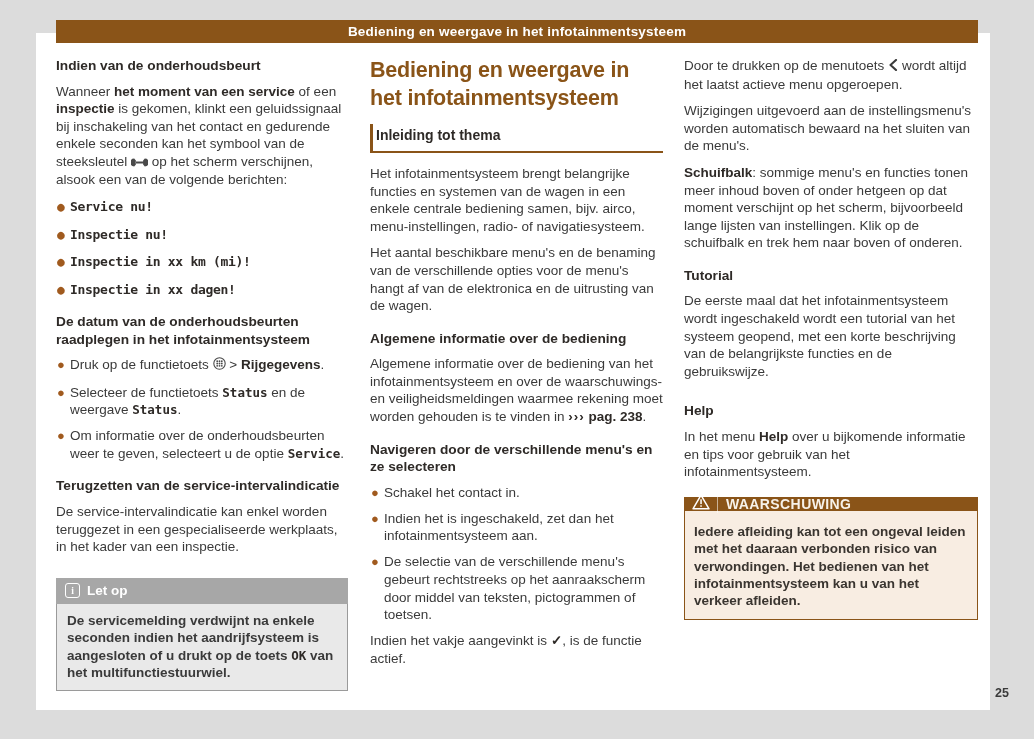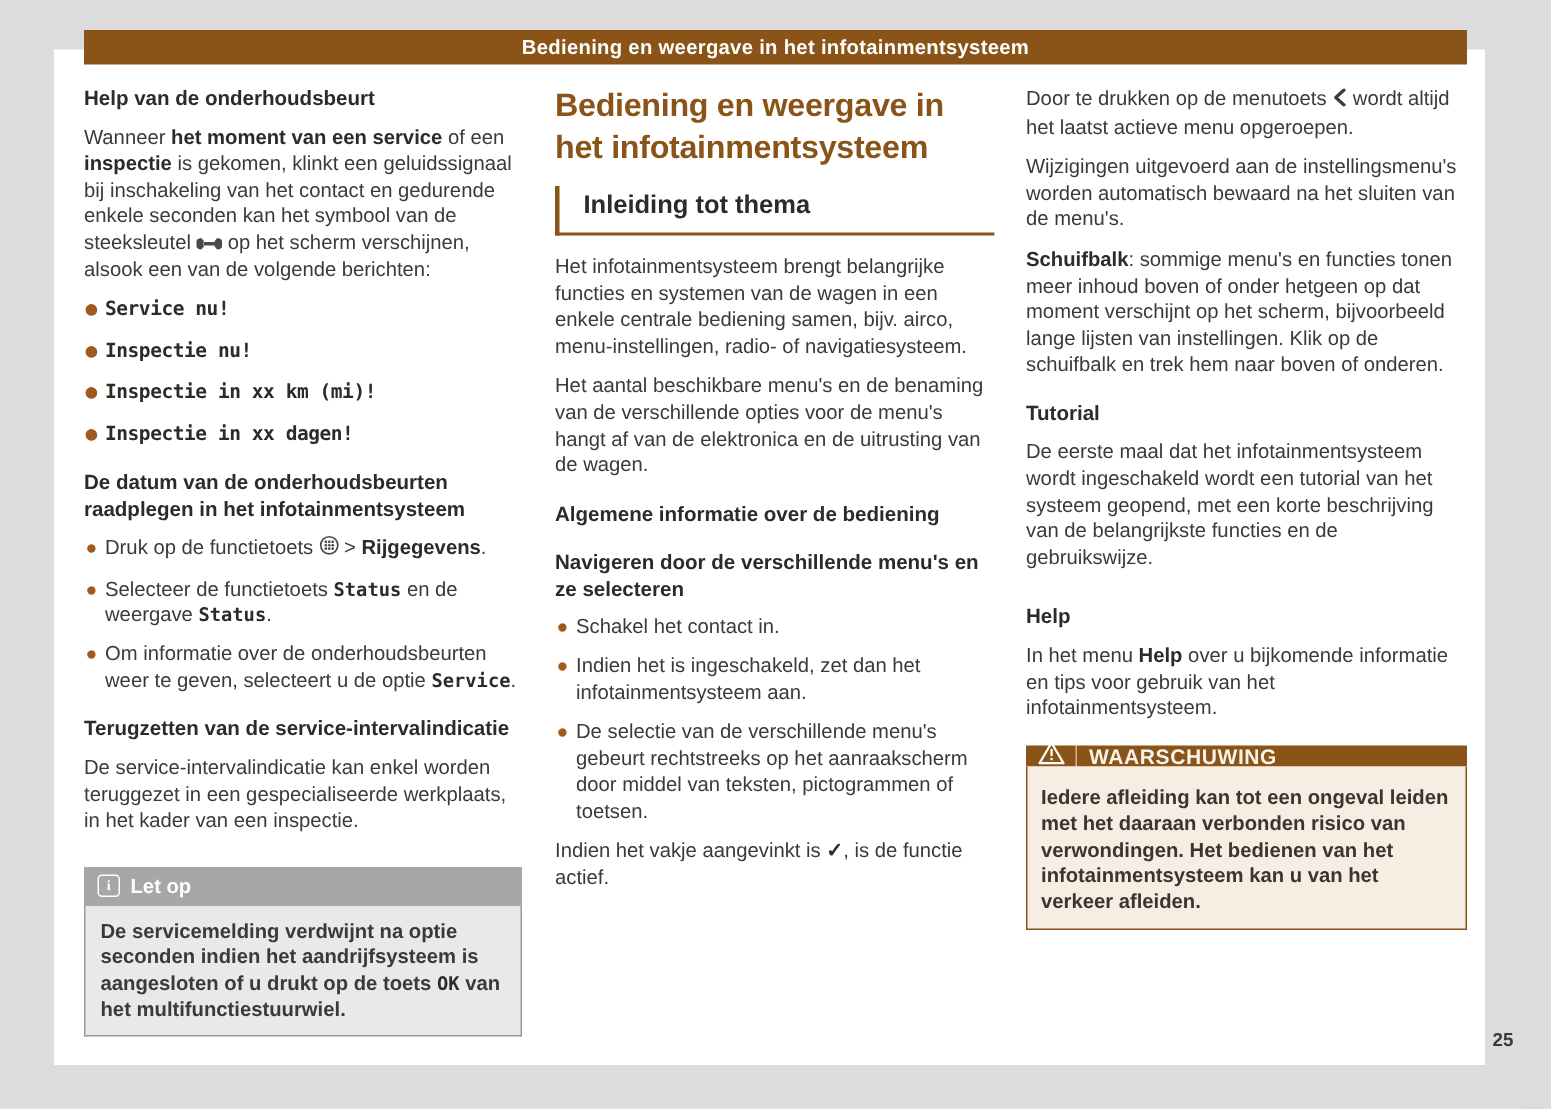--- a/index.html
+++ b/index.html
@@ -27,21 +27,21 @@
   .h-sub.first{margin-top:7px;}
   b{color:#2e2a27;}
 
   .doc-title{
     color:var(--accent,#8A5418); font-weight:bold; font-size:21.5px; line-height:28px;
     margin:6px 0 12px 0; letter-spacing:-.2px;
   }
   .intro-head{
     border-left:3px solid var(--accent,#8A5418);
     border-bottom:2px solid var(--accent,#8A5418);
-    padding:3px 0 8px 16px; font-size:17px; font-weight:bold; color:#2e2a27;
+    padding:3px 0 8px 3px; font-size:14px; font-weight:bold; color:#2e2a27;
     margin:0 0 12px 0;
   }
 
   .bullet{position:relative; padding-left:14px; margin:0 0 8.5px 0; font-size:13.5px; line-height:17.6px;}
   .bullet .dot{position:absolute; left:1px; top:0; color:var(--bullet,#A05A1E); font-size:13px;}
   .bullet.mono-line{font-family:"DejaVu Sans Mono", monospace; font-weight:bold; font-size:13px; letter-spacing:-.3px; color:#2e2a27; margin-bottom:10px;}
   .mono{font-family:"DejaVu Sans Mono", monospace; font-weight:bold; font-size:12.5px; color:#2e2a27;}
 
   .inline-icon{display:inline-block; vertical-align:-1px;}
   .ref{font-weight:bold; color:#2e2a27;}
@@ -80,21 +80,21 @@
 <body>
 
 <div class="stage" style="--accent: #8A5418; --note-head: #A7A7A7; --note-body: #E9E9E9; --warn-body: #F8EDE2; --bullet: #A05A1E; --page-bg: #DCDCDC; --text: #3A3A3A;">
   <div class="sheet"></div>
 
   <div class="banner">
     <span>Bediening en weergave in het infotainmentsysteem</span>
   </div>
 
   <div class="col col-left">
-    <div class="h-sub first">Help van de onderhoudsbeurt</div>
+    <div class="h-sub first">Indien van de onderhoudsbeurt</div>
     <p><span>Wanneer </span><b>het moment van een service</b><span> of een </span><b>inspectie</b><span> is gekomen, klinkt een geluidssignaal bij inschakeling van het contact en gedurende enkele seconden kan het symbool van de steeksleutel </span><span class="inline-icon"><svg width="17" height="9" viewBox="0 0 17 9">
             <path d="M3.2 0.6 A3.6 3.6 0 0 0 3.2 8.4 L4.9 6.4 4.9 2.6 Z M13.8 0.6 A3.6 3.6 0 0 1 13.8 8.4 L12.1 6.4 12.1 2.6 Z M4.6 3.4 H12.4 V5.6 H4.6 Z" fill="#4a4a4a"></path>
           </svg></span><span> op het scherm verschijnen, alsook een van de volgende berichten:</span></p>
 
     <div class="bullet mono-line"><span class="dot">●</span><span>Service nu!</span></div>
     <div class="bullet mono-line"><span class="dot">●</span><span>Inspectie nu!</span></div>
     <div class="bullet mono-line"><span class="dot">●</span><span>Inspectie in xx km (mi)!</span></div>
     <div class="bullet mono-line"><span class="dot">●</span><span>Inspectie in xx dagen!</span></div>
 
     <div class="h-sub">De datum van de onderhoudsbeurten raadplegen in het infotainmentsysteem</div>
@@ -119,32 +119,33 @@
     <div class="bullet"><span class="dot">●</span><span>Om informatie over de onderhoudsbeurten weer te geven, selecteert u de optie </span><span class="mono">Service</span><span>.</span></div>
 
     <div class="h-sub">Terugzetten van de service-intervalindicatie</div>
     <p>De service-intervalindicatie kan enkel worden teruggezet in een gespecialiseerde werkplaats, in het kader van een inspectie.</p>
 
     <div class="note-box">
       <div class="note-head">
         <span class="info-glyph">i</span>
         <span>Let op</span>
       </div>
-      <div class="note-body"><span>De servicemelding verdwijnt na optie seconden indien het aandrijfsysteem is aangesloten of u drukt op de toets </span><span class="mono">OK</span><span> van het multifunctiestuurwiel.</span></div>
+      <div class="note-body"><span>De servicemelding verdwijnt na enkele seconden indien het aandrijfsysteem is aangesloten of u drukt op de toets </span><span class="mono">OK</span><span> van het multifunctiestuurwiel.</span></div>
     </div>
   </div>
 
   <div class="col col-mid">
     <div class="doc-title">Bediening en weergave in het infotainmentsysteem</div>
     <div class="intro-head">Inleiding tot thema</div>
 
     <p>Het infotainmentsysteem brengt belangrijke functies en systemen van de wagen in een enkele centrale bediening samen, bijv. airco, menu-instellingen, radio- of navigatiesysteem.</p>
     <p>Het aantal beschikbare menu's en de benaming van de verschillende opties voor de menu's hangt af van de elektronica en de uitrusting van de wagen.</p>
 
     <div class="h-sub">Algemene informatie over de bediening</div>
+    <p><span>Algemene informatie over de bediening van het infotainmentsysteem en over de waarschuwings- en veiligheidsmeldingen waarmee rekening moet worden gehouden is te vinden in </span><span class="ref-arrows">›››</span> <span class="ref">pag. 238</span><span>.</span></p>
 
     <div class="h-sub">Navigeren door de verschillende menu's en ze selecteren</div>
     <div class="bullet"><span class="dot">●</span><span>Schakel het contact in.</span></div>
     <div class="bullet"><span class="dot">●</span><span>Indien het is ingeschakeld, zet dan het infotainmentsysteem aan.</span></div>
     <div class="bullet"><span class="dot">●</span><span>De selectie van de verschillende menu's gebeurt rechtstreeks op het aanraakscherm door middel van teksten, pictogrammen of toetsen.</span></div>
 
     <p><span>Indien het vakje aangevinkt is </span><span class="check">✓</span><span>, is de functie actief.</span></p>
   </div>
 
   <div class="col col-right">

